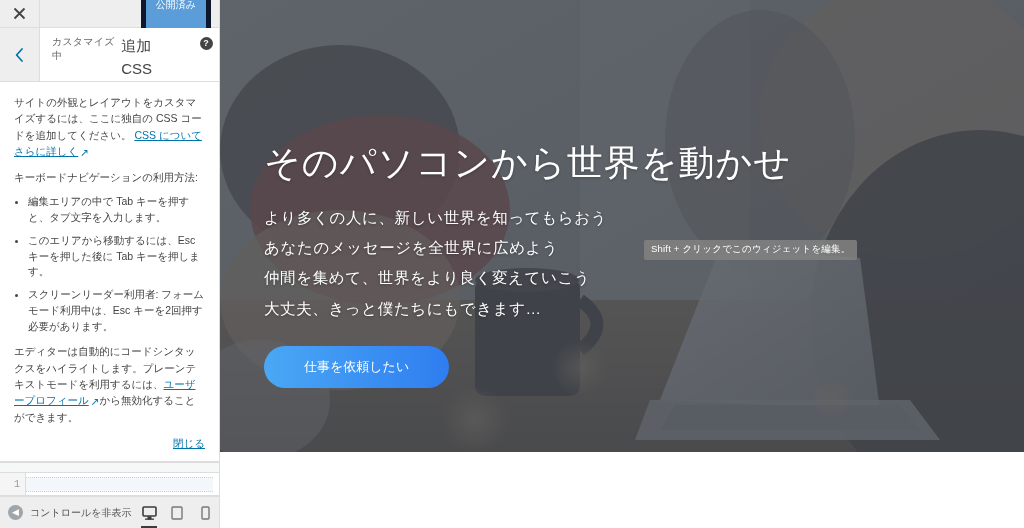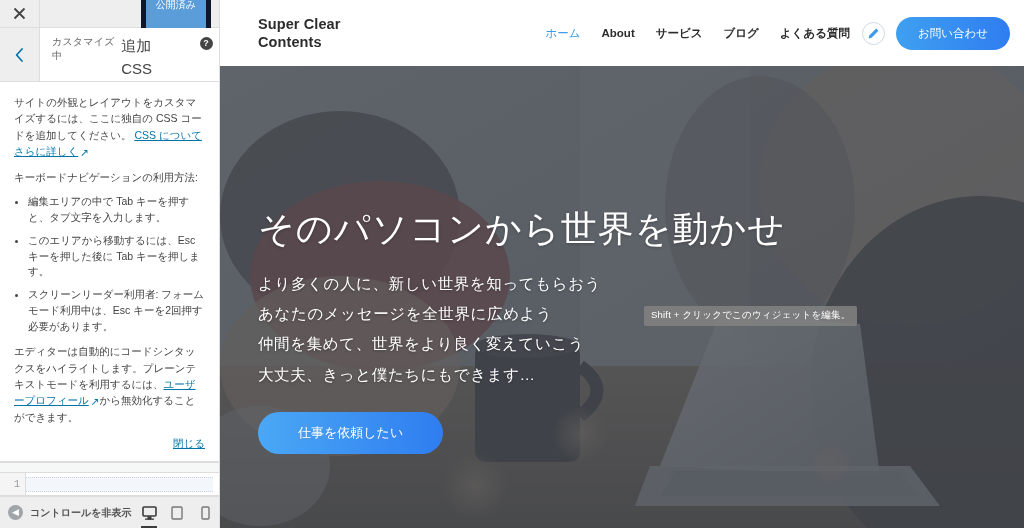--- a/index.html
+++ b/index.html
@@ -168,21 +168,21 @@
   .collapse-btn {
     display: flex; align-items: center; gap: 7px;
     cursor: pointer; flex: 1 1 auto;
   }
   .collapse-circle {
     width: 15px; height: 15px; border-radius: 50%;
     background: #a0a5aa; color: #fff;
     display: flex; align-items: center; justify-content: center;
     font-size: 9px; line-height: 1;
   }
-  .collapse-label { font-size: 10px; color: #555; font-weight: bold; }
+  .collapse-label { font-size: 10px; color: #555; }
   .devices { display: flex; align-items: center; gap: 0; }
   .device-btn {
     width: 28px; height: 32px;
     display: flex; align-items: center; justify-content: center;
     cursor: pointer; position: relative;
   }
   .device-btn.active::after {
     content: ""; position: absolute; left: 6px; right: 6px; bottom: 0;
     height: 3px; background: #3b3b3b;
   }
@@ -224,23 +224,24 @@
     margin-left: 11px;
     background: linear-gradient(90deg,#3fa0f0,#2f7df0);
     color: #fff; font-size: 11.5px;
     border: none; border-radius: 20px;
     padding: 9px 22px; cursor: pointer; white-space: nowrap;
   }
 
   
   .hero {
     position: relative;
-    height: 514px;
+    height: 452px;
     overflow: hidden;
     background: #6e6a64;
+    padding-left: 6px;
   }
   .hero-photo { position: absolute; inset: 0; overflow: hidden; }
   .hero-overlay {
     position: absolute; inset: 0;
     background: rgba(72,78,85,.80);
   }
   .hero-content {
     position: relative; z-index: 3;
     padding: 140px 0 0 38px;
     color: #fff;
@@ -368,40 +369,20 @@
           <svg width="9" height="14" viewBox="0 0 9 14">
             <rect x="1" y="1" width="7" height="12" rx="1" fill="none" stroke="#777" stroke-width="1.4"></rect>
           </svg>
         </div>
       </div>
     </div>
   </aside>
 
   <main id="preview">
 
-    <header class="site-header">
-      <div class="site-logo">
-        <div>Super Clear</div>
-        <div>Contents</div>
-      </div>
-      <div class="header-spacer"></div>
-      <nav class="site-nav">
-        <a href="#" class="nav-link active">ホーム</a>
-        <a href="#" class="nav-link">About</a>
-        <a href="#" class="nav-link">サービス</a>
-        <a href="#" class="nav-link">ブログ</a>
-        <a href="#" class="nav-link">よくある質問</a>
-      </nav>
-      <div class="edit-pencil">
-        <svg width="13" height="13" viewBox="0 0 16 16">
-          <path d="M11.3 1.9 L14.1 4.7 L5.6 13.2 L2 14 L2.8 10.4 Z" fill="#3c9ae8"></path>
-        </svg>
-      </div>
-      <button class="contact-btn">お問い合わせ</button>
-    </header>
 
     <section class="hero">
       <div class="hero-photo">
         <svg width="804" height="462" viewBox="0 0 804 462" preserveAspectRatio="xMidYMid slice">
           <defs>
             <linearGradient id="gWall" x1="0" y1="0" x2="1" y2="1">
               <stop offset="0%" stop-color="#b9bdc0"></stop>
               <stop offset="55%" stop-color="#9aa0a4"></stop>
               <stop offset="100%" stop-color="#6d7175"></stop>
             </linearGradient>

